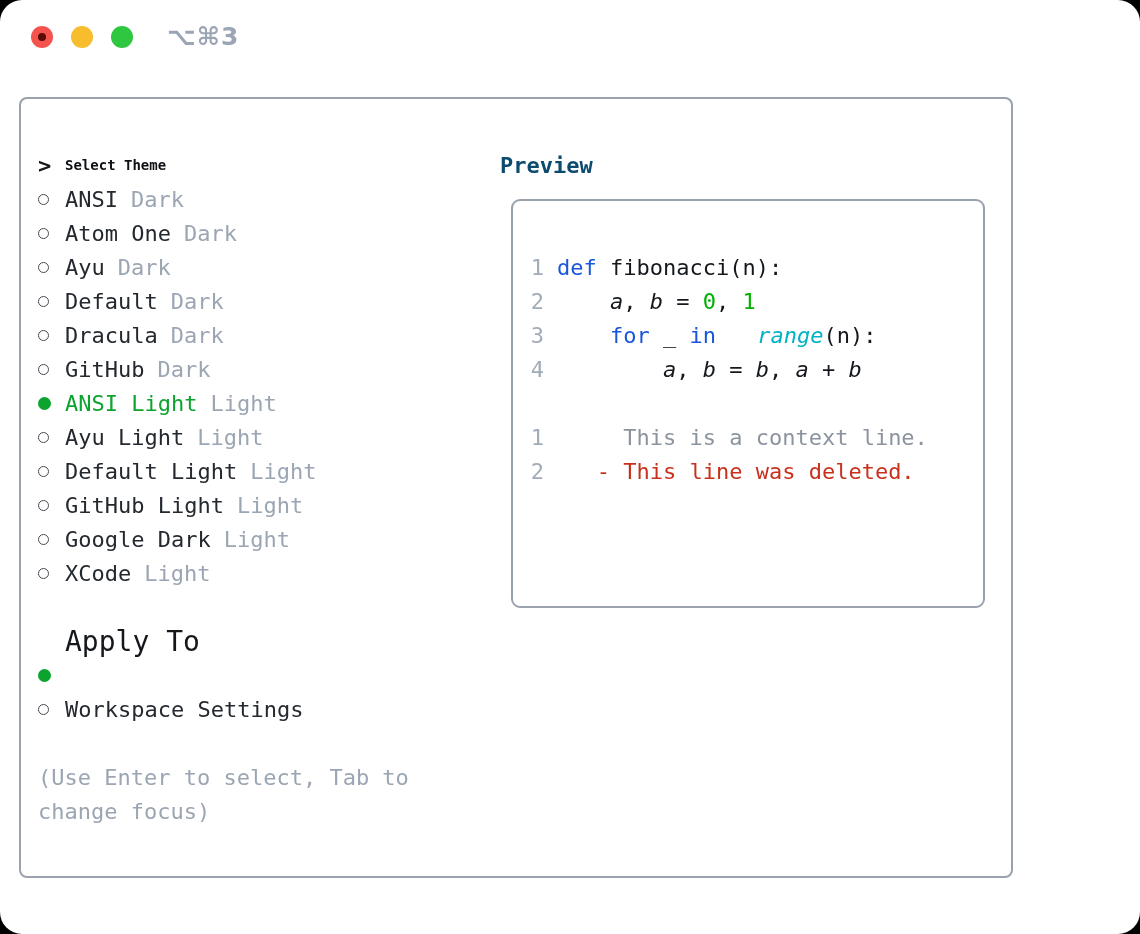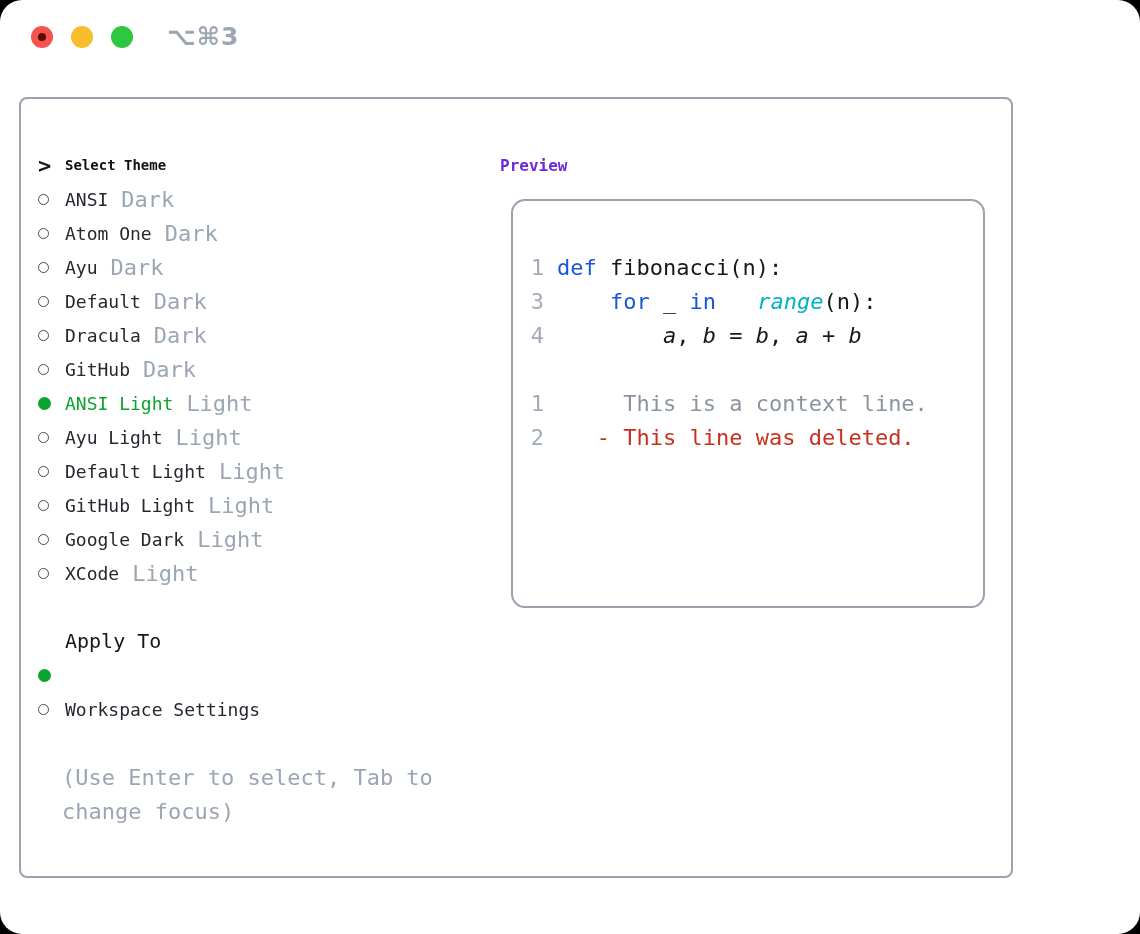--- a/index.html
+++ b/index.html
@@ -27,32 +27,32 @@
     border:2px solid var(--border);border-radius:8px;background:#fff;}
 
   
   .left-col{position:absolute;left:17px;top:49px;}
   .row{display:flex;align-items:center;height:34px;}
   .marker{flex:0 0 27px;width:27px;display:flex;align-items:center;}
   .prompt{font-size:22px;font-weight:bold;color:#14181d;}
   .circle{width:11px;height:11px;box-sizing:border-box;border:1.5px solid #454C54;border-radius:50%;}
   .circle.sel{width:13px;height:13px;border:none;background:var(--selgreen);}
   .section-header{font-size:14px;font-weight:bold;color:#0e1116;}
-  .apply-header{font-size:20px;color:#14181d;}
-  .label{font-size:18px;color:var(--text);white-space:pre;}
+  .apply-header{font-size:28px;color:#14181d;}
+  .label{font-size:22px;color:var(--text);white-space:pre;}
   .label.sel{color:var(--selgreen);}
   .tag{font-size:22px;color:var(--muted);margin-left:13px;white-space:pre;}
   .spacer{height:34px;}
-  .hint{height:34px;display:flex;align-items:center;font-size:22px;color:var(--muted);white-space:pre;margin-left:24px;}
+  .hint{height:34px;display:flex;align-items:center;font-size:22px;color:var(--muted);white-space:pre;}
 
   
   .preview-header{position:absolute;left:479px;top:49px;height:34px;display:flex;align-items:center;
-    font-size:16px;font-weight:bold;color:#6d28d9;}
+    font-size:22px;font-weight:bold;color:#0c4a6e;}
   .preview-box{position:absolute;left:490px;top:100px;width:474px;height:409px;box-sizing:border-box;
-    border:2px solid var(--border);border-radius:14px;background:#fff;}
+    border:2px solid var(--border);border-radius:9px;background:#fff;}
   .code{padding:50px 0 0 17px;}
   .code-line{height:34px;line-height:34px;font-size:22px;white-space:pre;color:#14181d;}
   .ln{display:inline-block;width:14px;text-align:right;margin-right:13px;color:var(--lngray);}
   .seg-keyword{color:var(--kw);}
   .seg-number{color:var(--codegreen);}
   .seg-builtin{color:var(--cyan);font-style:italic;margin-left:28px;}
   .seg-context{color:var(--ctx);}
   .seg-deleted{color:var(--red);}
   .seg-added{color:var(--codegreen);}
   .italic{font-style:italic;}
@@ -195,20 +195,21 @@
           <div class="hint">(Use Enter to select, Tab to</div>
           <div class="hint">change focus)</div>
         </div>
     </div>
 
     <div class="preview-header">Preview</div>
 
     <div class="preview-box">
       <div class="code" id="code-lines">
           <div class="code-line"><span class="ln">1</span><span class="seg-keyword">def</span><span> fibonacci(n):</span></div>
+          <div class="code-line"><span class="ln">2</span><span>    </span><span class="italic">a</span><span>, </span><span class="italic">b</span><span> = </span><span class="seg-number">0</span><span>, </span><span class="seg-number">1</span></div>
           <div class="code-line"><span class="ln">3</span><span>    </span><span class="seg-keyword">for</span><span> _ </span><span class="seg-keyword">in</span><span> </span><span class="seg-builtin">range</span><span>(n):</span></div>
           <div class="code-line"><span class="ln">4</span><span>        </span><span class="italic">a</span><span>, </span><span class="italic">b</span><span> = </span><span class="italic">b</span><span>, </span><span class="italic">a</span><span> + </span><span class="italic">b</span></div>
           <div class="code-line"><span class="ln"></span></div>
           <div class="code-line"><span class="ln">1</span><span class="seg-context">     This is a context line.</span></div>
           <div class="code-line"><span class="ln">2</span><span class="seg-deleted">   - This line was deleted.</span></div>
         </div>
     </div>
 
   </div>
 </div>

